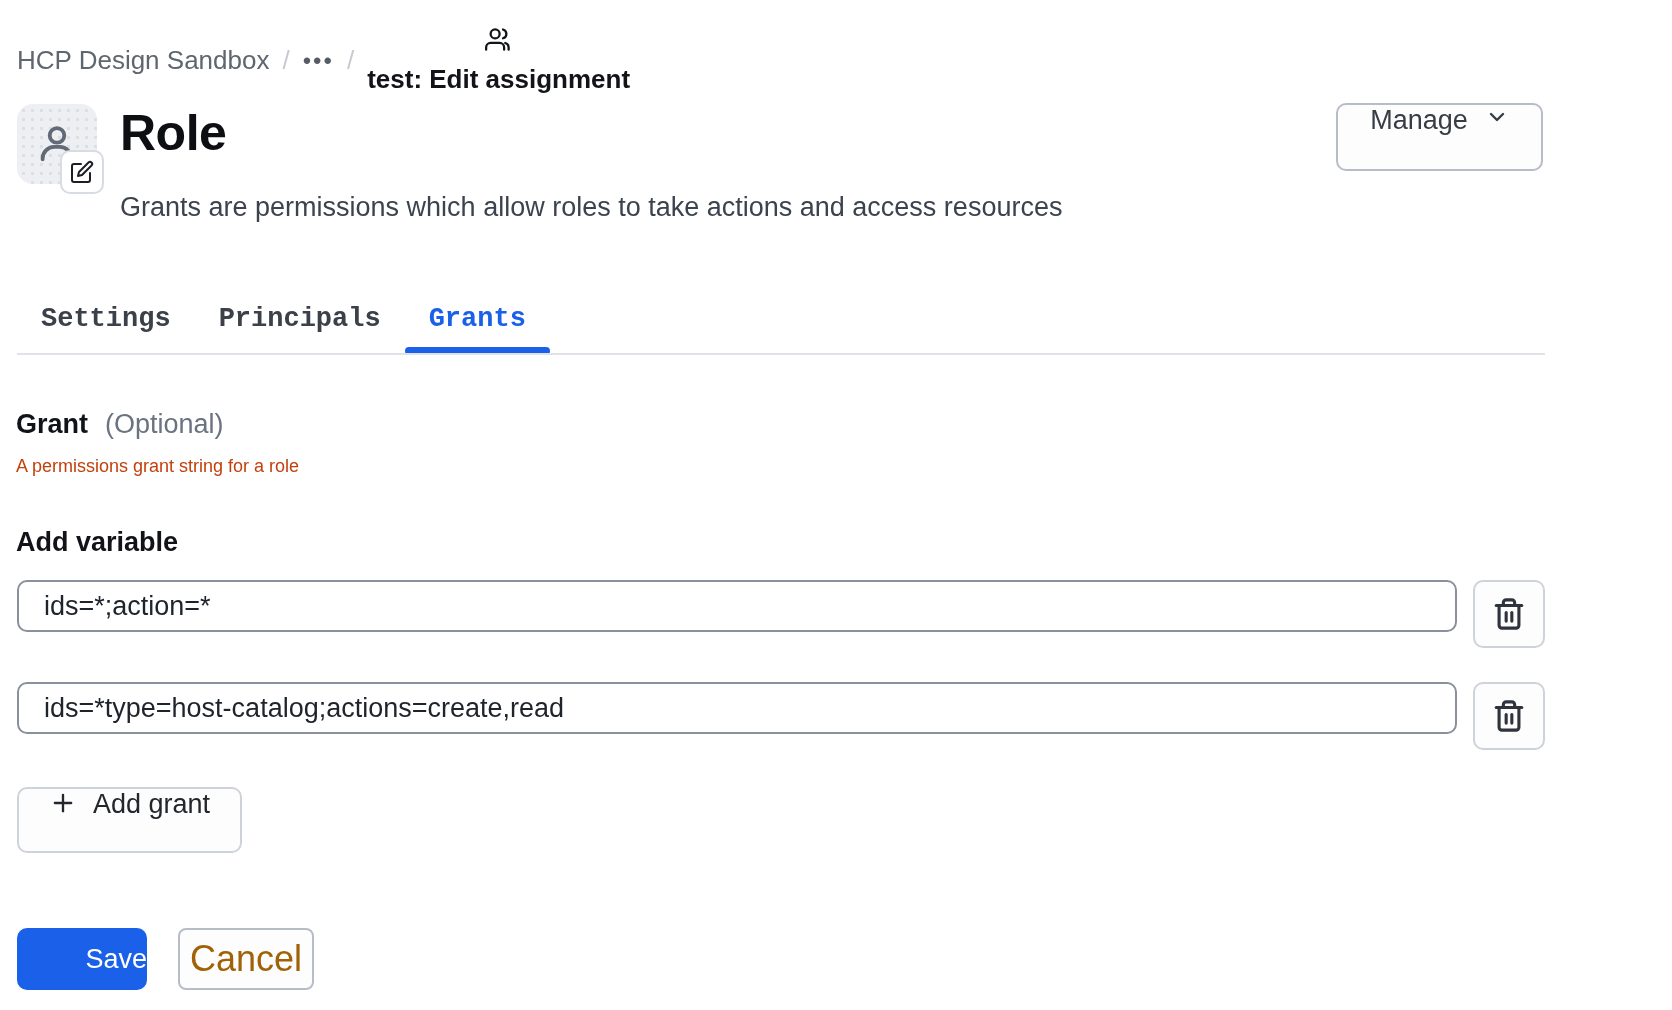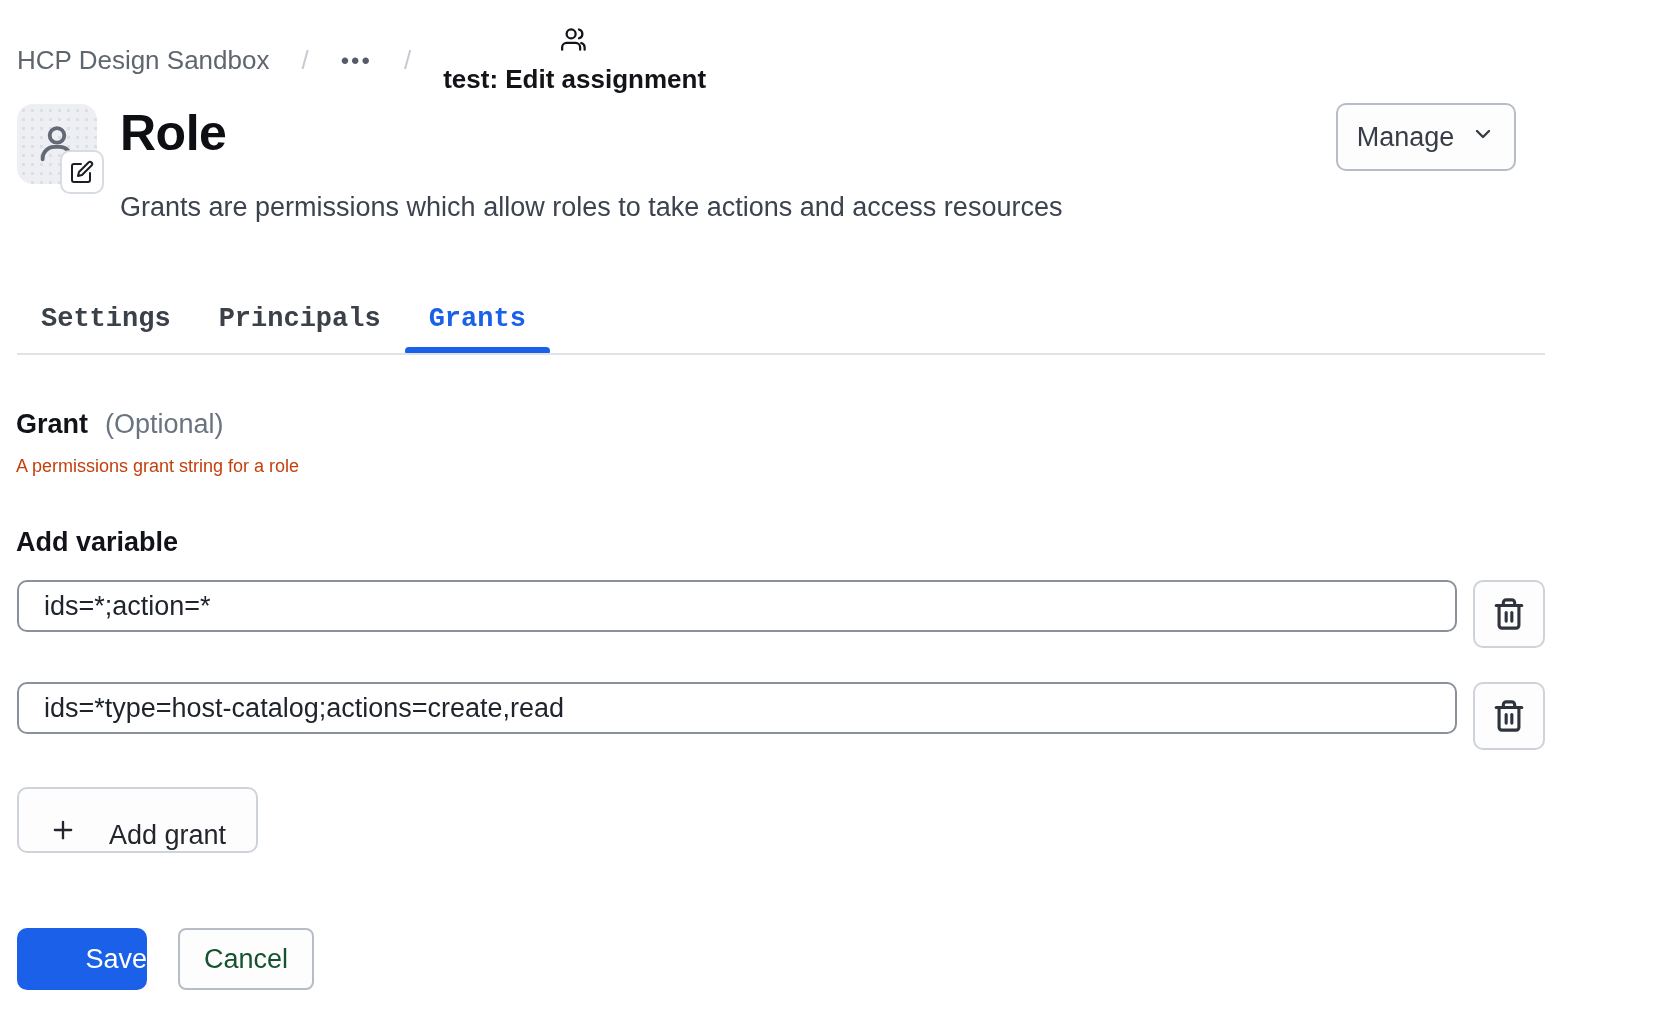--- a/index.html
+++ b/index.html
@@ -12,39 +12,39 @@
     --border-light:#ced3da;
     --surface:#fdfdfe;
     --divider:#e0e2e7;
   }
   *{box-sizing:border-box;margin:0;padding:0;}
   html,body{width:1672px;height:1010px;background:#ffffff;
     font-family:"Liberation Sans","DejaVu Sans",sans-serif;color:var(--ink);}
   .page{position:relative;width:1672px;height:1010px;overflow:hidden;}
 
   
-  .breadcrumb{position:absolute;left:17px;top:26px;display:flex;align-items:center;gap:32px;font-size:26px;}
+  .breadcrumb{position:absolute;left:17px;top:26px;display:flex;align-items:center;gap:13px;font-size:26px;}
   .crumb-link{color:#60666e;cursor:pointer;}
   .crumb-sep{color:#c6cad1;}
   .crumb-ellipsis{color:#555c66;letter-spacing:2px;font-size:24px;cursor:pointer;background:none;border:none;font-family:inherit;}
   .crumb-current{display:flex;align-items:center;gap:11px;color:#121418;font-weight:600;flex-direction:column;}
   .crumb-current svg{display:block;}
 
   
   .avatar{position:absolute;left:17px;top:104px;width:80px;height:80px;border-radius:16px;
     background-color:#edeff3;
     background-image:radial-gradient(#dcdfe6 1.6px, transparent 1.6px);
     background-size:9px 9px;background-position:2px 2px;}
   .avatar > svg{position:absolute;left:50%;top:50%;transform:translate(-50%,-52%);}
   .edit-badge{position:absolute;left:43px;top:46px;width:44px;height:44px;border-radius:10px;
     background:#fff;border:2px solid #d7dbe2;display:flex;align-items:center;justify-content:center;cursor:pointer;}
   .page-title{position:absolute;left:120px;top:104px;font-size:50px;line-height:58px;font-weight:700;color:#0d0f13;letter-spacing:-0.5px;}
-  .manage-btn{position:absolute;left:1336px;top:103px;width:180px;height:68px;
+  .manage-btn{position:absolute;left:1336px;top:103px;width:207px;height:68px;
     border:2px solid var(--border-mid);border-radius:10px;background:var(--surface);
-    display:flex;align-items:center;justify-content:center;gap:17px;
+    display:flex;justify-content:center;gap:17px;
     font-size:27px;color:#373c46;font-family:inherit;cursor:pointer;}
   .subtitle{position:absolute;left:120px;top:192px;font-size:27px;color:var(--gray-text);}
 
   
   .tabs{position:absolute;left:17px;top:283px;display:flex;}
   .tab{position:relative;height:72px;display:flex;align-items:center;padding:0 24px;
     font-size:27px;font-weight:600;color:#3b4049;cursor:pointer;background:none;border:none;font-family:Liberation Mono, monospace;}
   .tab.active{color:var(--blue);}
   .tab.active::after{content:"";position:absolute;left:0;right:0;bottom:0;height:8px;border-radius:4px;background:var(--blue);}
   .tabs-divider{position:absolute;left:17px;top:353px;width:1528px;height:2px;background:var(--divider);}
@@ -60,29 +60,29 @@
   .row-1{top:580px;} .row-2{top:682px;}
   .grant-input{position:absolute;left:0;top:0;width:1440px;height:52px;
     border:2px solid var(--border-strong);border-radius:10px;background:#fff;
     padding:0 25px;font-size:27px;color:#1f232b;font-family:inherit;outline:none;}
   .trash-btn{position:absolute;left:1456px;top:0;width:72px;height:68px;
     border:2px solid var(--border-light);border-radius:10px;background:var(--surface);
     display:flex;align-items:center;justify-content:center;cursor:pointer;}
 
   .add-grant-btn{position:absolute;left:17px;top:787px;height:66px;padding:0 30px;
     border:2px solid var(--border-light);border-radius:10px;background:var(--surface);
-    display:flex;align-items:flex-end;gap:32px;font-size:27px;color:#23262d;font-family:inherit;cursor:pointer;}
+    display:flex;align-items:flex-start;gap:16px;font-size:27px;color:#23262d;font-family:inherit;cursor:pointer;}
 
   
   .save-btn{position:absolute;left:17px;top:928px;width:130px;height:62px;
     background:var(--blue);border:none;border-radius:10px;color:#ffffff;
     font-size:27px;font-family:inherit;cursor:pointer;text-align:right;}
   .cancel-btn{position:absolute;left:178px;top:928px;width:136px;height:62px;
     background:var(--surface);border:2px solid var(--border-mid);border-radius:8px;
-    color:#14532d;font-size:27px;font-family:inherit;cursor:pointer;}
+    color:#a16207;font-size:36px;font-family:inherit;cursor:pointer;}
 </style>
 </head>
 <body>
 
 <div class="page">
 
   <nav class="breadcrumb">
     <span class="crumb-link">HCP Design Sandbox</span>
     <span class="crumb-sep">/</span>
     <button class="crumb-ellipsis">•••</button>

